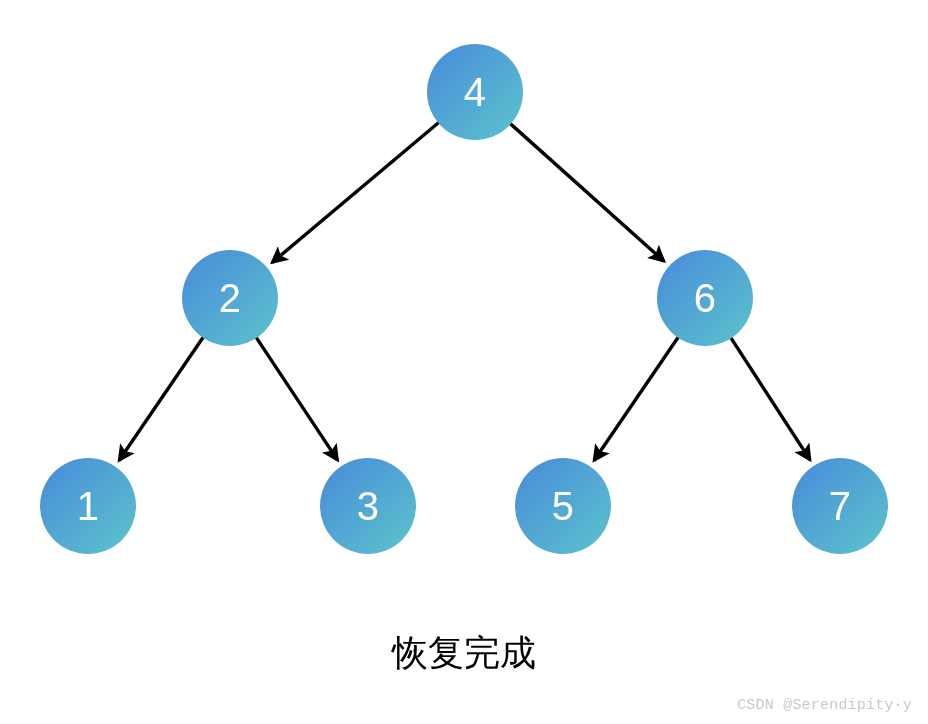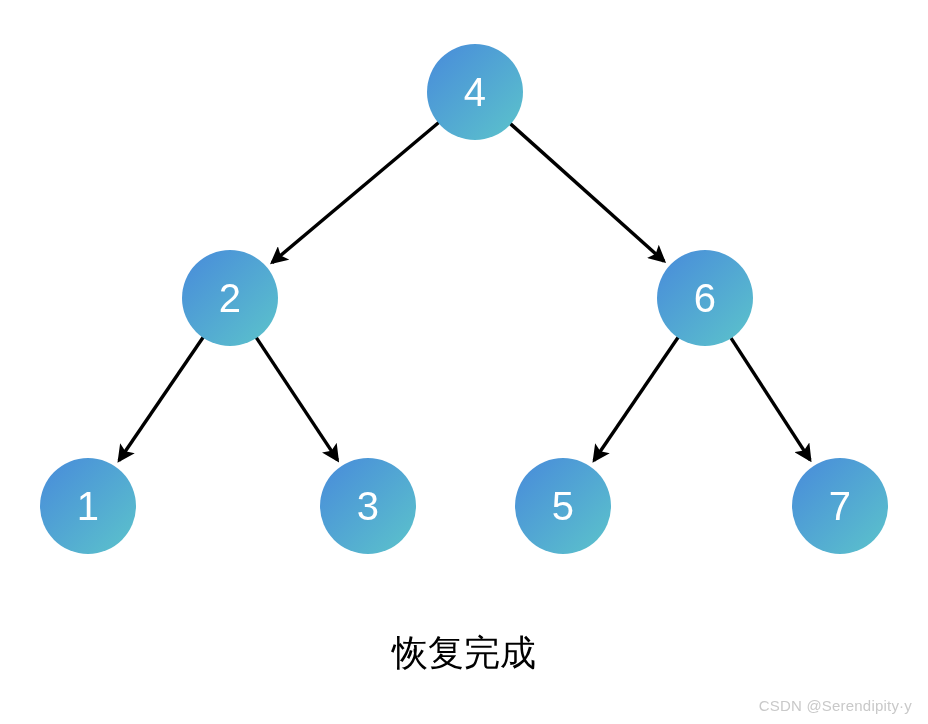--- a/index.html
+++ b/index.html
@@ -60,21 +60,21 @@
     font-weight: 400;
     line-height: 1.2;
     margin-top: 11px;
   }
   #watermark {
     position: absolute;
     right: 16px;
     bottom: 10px;
     font-size: 15px;
     color: #c9c9c9;
-    font-family: Liberation Sans, sans-serif;
+    font-family: Liberation Mono, monospace;
     letter-spacing: 0.2px;
     white-space: nowrap;
   }
 </style>
 </head>
 <body>
 
 <div id="canvas">
 
   <svg id="edge-layer" viewBox="0 0 928 724" width="928" height="724" xmlns="http://www.w3.org/2000/svg">

